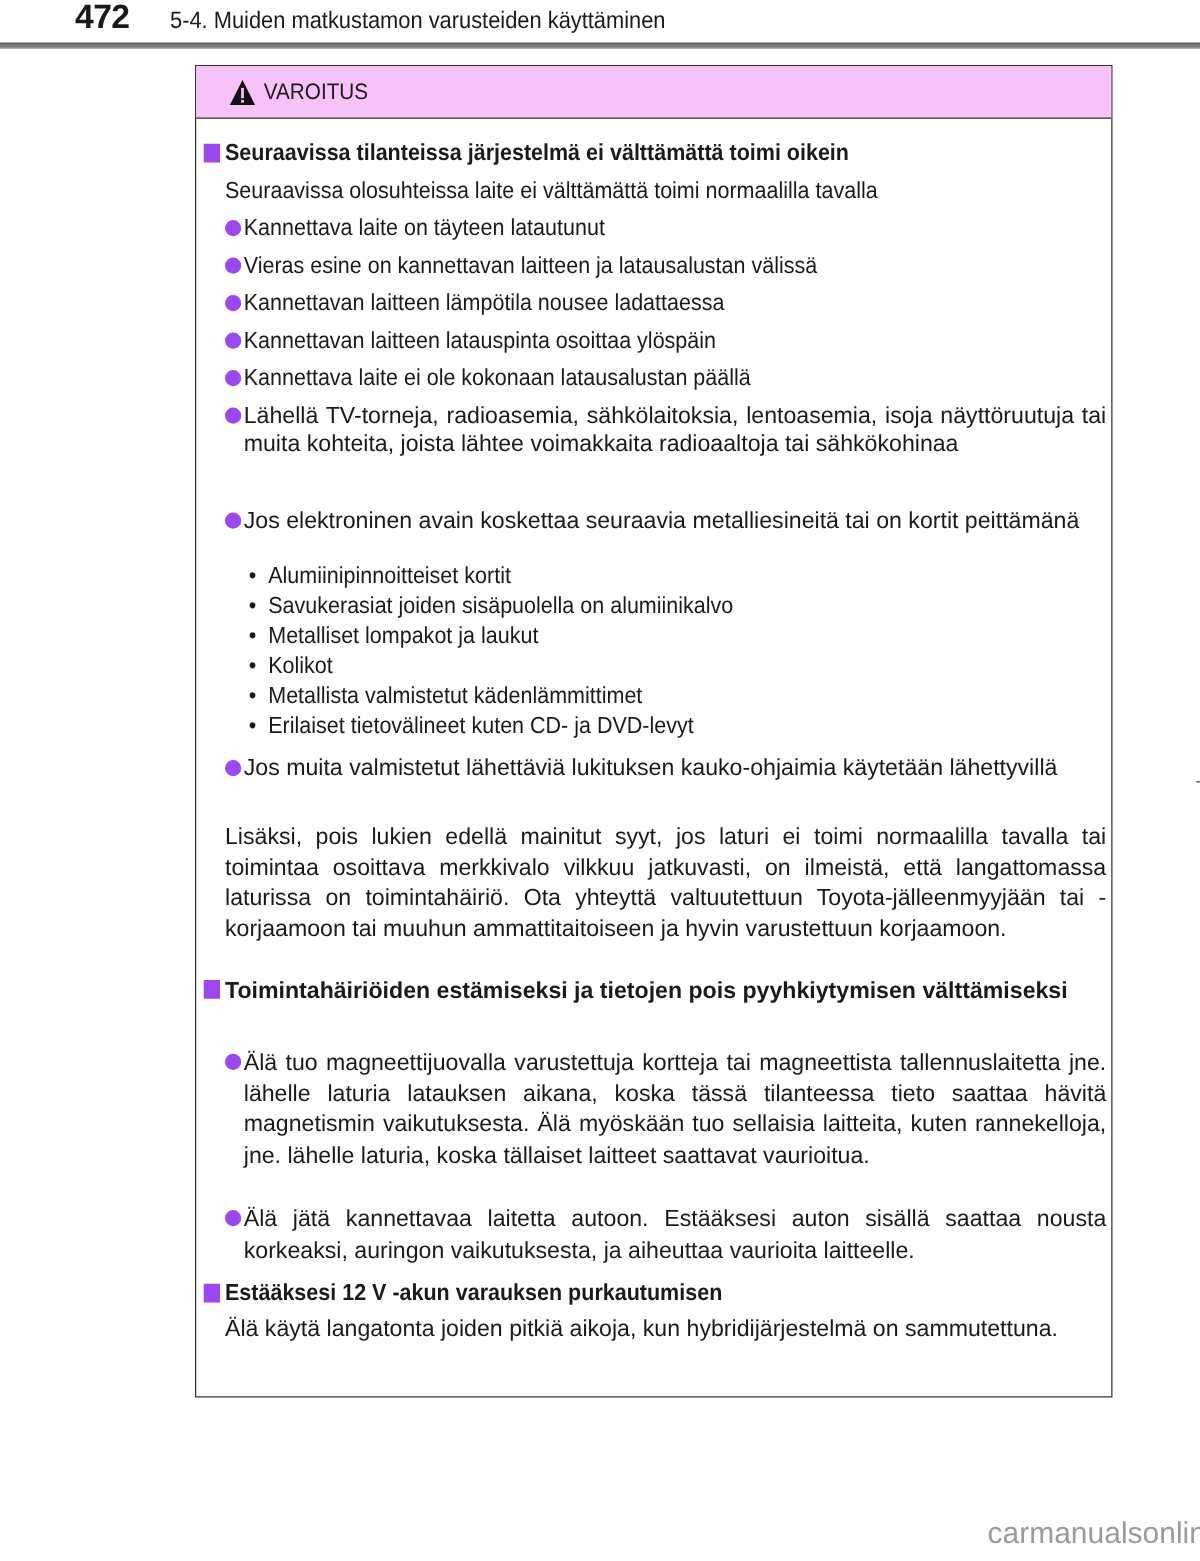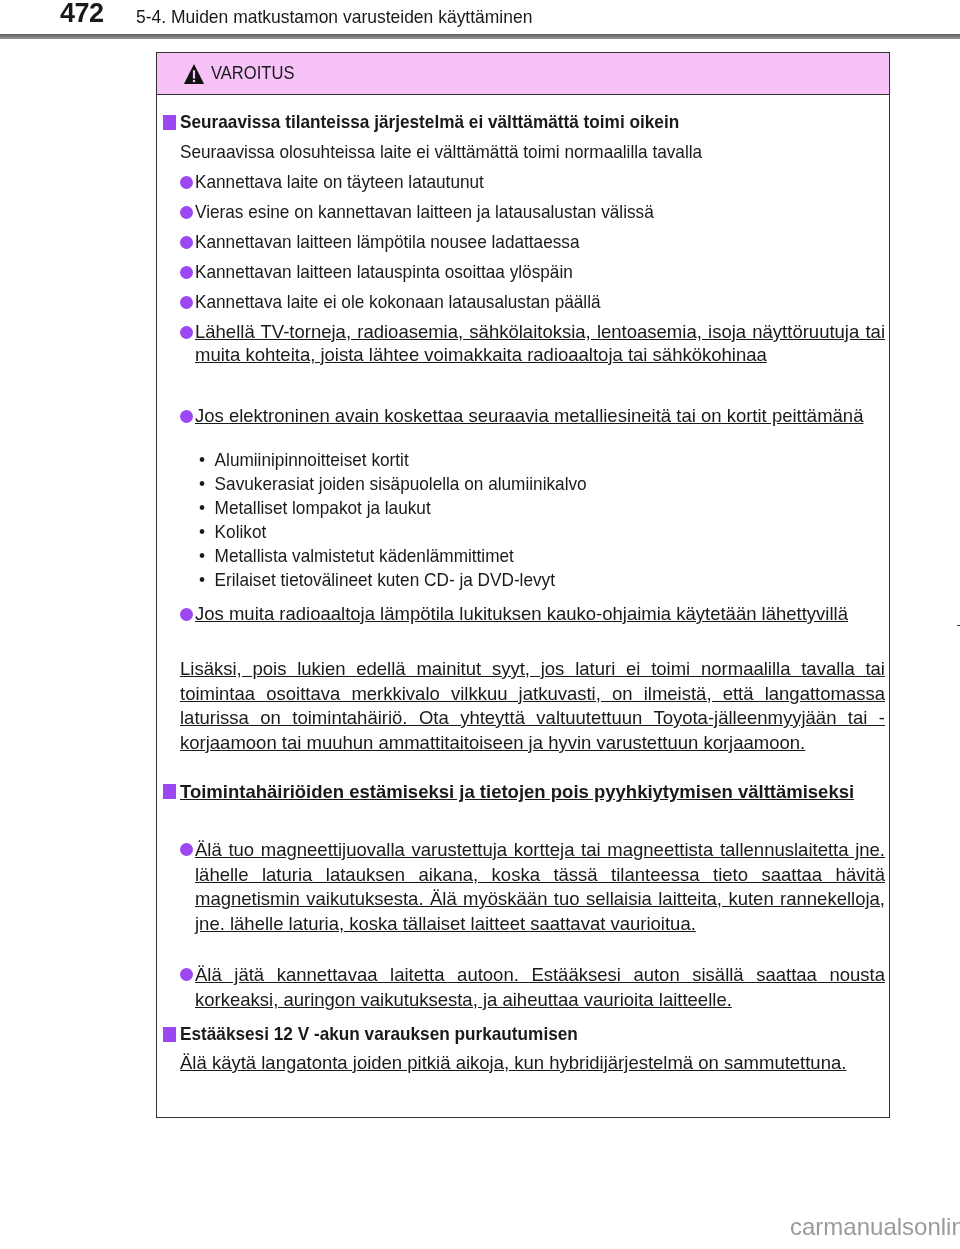--- a/index.html
+++ b/index.html
@@ -16,21 +16,21 @@
   .warning-header { height:41px; background:#f7c2f7; border-bottom:1.5px solid #333;
                     display:flex; align-items:center; padding-left:26px; }
   .warn-icon { width:22px; height:22px; margin-right:6px; }
   .warning-title { font-size:18px; transform:scaleX(0.92); transform-origin:left center; }
   .content { position:absolute; left:0; top:42px; right:0; font-size:18.5px; }
   .abs { position:absolute; white-space:nowrap; }
   .sq { display:inline-block; width:13px; height:15px; background:#9b47f2; position:absolute; }
   .dot { display:inline-block; width:13px; height:13px; border-radius:50%; background:#9b47f2; position:absolute; }
   .bold { font-weight:bold; }
   .txt { transform:scaleX(0.93); transform-origin:left top; }
-  .just { white-space:normal; text-align:justify; text-align-last:justify;text-decoration:underline; }
+  .just { white-space:normal; text-align:justify; text-align-last:justify; }
   .watermark { position:absolute; left:790px; top:1213px; font-size:24px; color:#9a9a9a; }
   .side-tick { position:absolute; left:957px; top:625px; width:3px; height:1px; background:#444; }
 </style>
 </head>
 <body>
 
 <div class="page-num">472</div>
 <div class="section-title">5-4. Muiden matkustamon varusteiden käyttäminen</div>
 <div class="header-rule"></div>
 
@@ -70,21 +70,21 @@
     <div class="abs" style="left:42px;top:353px;line-height:24px">
       <div class="txt">•&nbsp;&nbsp;<span>Alumiinipinnoitteiset kortit</span></div>
       <div class="txt">•&nbsp;&nbsp;<span>Savukerasiat joiden sisäpuolella on alumiinikalvo</span></div>
       <div class="txt">•&nbsp;&nbsp;<span>Metalliset lompakot ja laukut</span></div>
       <div class="txt">•&nbsp;&nbsp;<span>Kolikot</span></div>
       <div class="txt">•&nbsp;&nbsp;<span>Metallista valmistetut kädenlämmittimet</span></div>
       <div class="txt">•&nbsp;&nbsp;<span>Erilaiset tietovälineet kuten CD- ja DVD-levyt</span></div>
     </div>
 
     <span class="dot" style="left:23px;top:513px"></span>
-    <div class="abs just" style="left:38px;top:508px;width:690px;line-height:22.5px;text-align-last:left">Jos muita radioaaltoja lämpötila lukituksen kauko-ohjaimia käytetään lähettyvillä</div>
+    <div class="abs just" style="left:38px;top:508px;width:690px;line-height:22.5px;text-align-last:left">Jos muita valmistetut lähettäviä lukituksen kauko-ohjaimia käytetään lähettyvillä</div>
 
     <div class="abs just" style="left:23px;top:562px;width:705px;line-height:24.5px;text-align-last:left">Lisäksi, pois lukien edellä mainitut syyt, jos laturi ei toimi normaalilla tavalla tai toimintaa osoittava merkkivalo vilkkuu jatkuvasti, on ilmeistä, että langattomassa laturissa on toimintahäiriö. Ota yhteyttä valtuutettuun Toyota-jälleenmyyjään tai -korjaamoon tai muuhun ammattitaitoiseen ja hyvin varustettuun korjaamoon.</div>
 
     <span class="sq" style="left:6px;top:689px"></span>
     <div class="abs bold just" style="left:23px;top:685px;width:705px;line-height:24px;text-align-last:left">Toimintahäiriöiden estämiseksi ja tietojen pois pyyhkiytymisen välttämiseksi</div>
 
     <span class="dot" style="left:23px;top:748px"></span>
     <div class="abs just" style="left:38px;top:743px;width:690px;line-height:24.5px;text-align-last:left">Älä tuo magneettijuovalla varustettuja kortteja tai magneettista tallennuslaitetta jne. lähelle laturia latauksen aikana, koska tässä tilanteessa tieto saattaa hävitä magnetismin vaikutuksesta. Älä myöskään tuo sellaisia laitteita, kuten rannekelloja, jne. lähelle laturia, koska tällaiset laitteet saattavat vaurioitua.</div>
 
     <span class="dot" style="left:23px;top:873px"></span>

